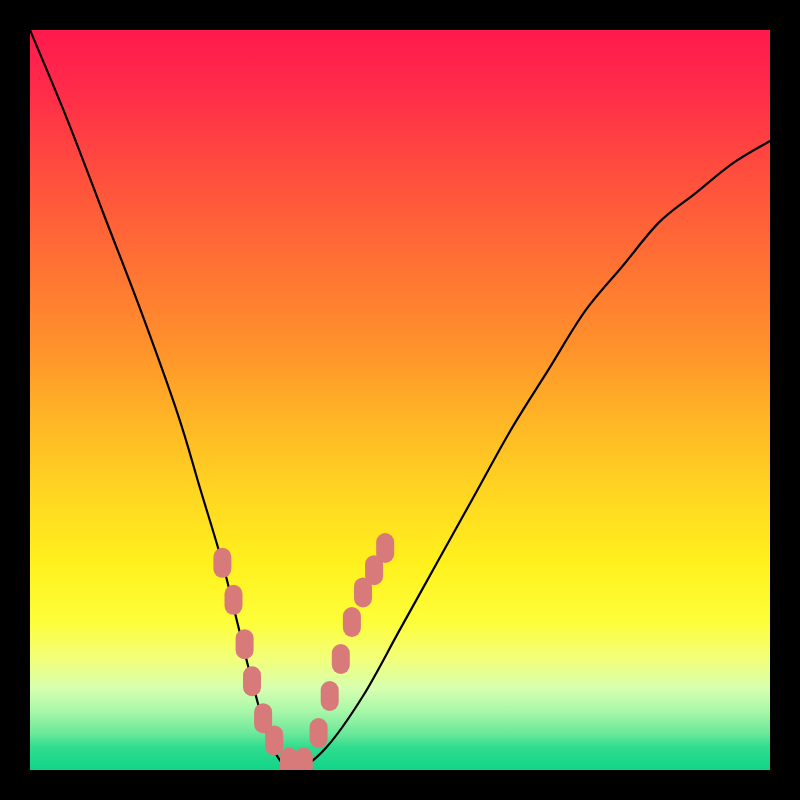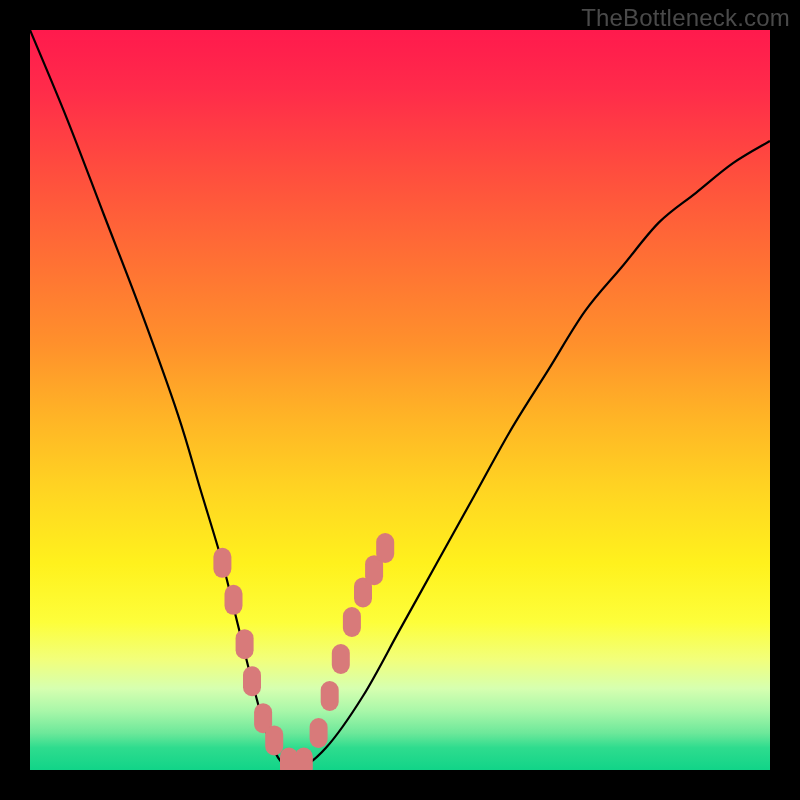--- a/index.html
+++ b/index.html
@@ -60,21 +60,20 @@
     left: 0;
     top: 0;
     width: 740px;
     height: 740px;
   }
 </style>
 </head>
 <body>
 
 <div class="frame">
-  <div class="watermark">TheBottleneck.com</div>
 
   <div class="plot">
     <svg class="curve" viewBox="0 0 740 740" preserveAspectRatio="none">
       <path id="curve-path" fill="none" stroke-width="2.2" stroke="#000000" d="M 0 0 C 6.166666666666667 14.799999999999992 24.666666666666664 57.966666666666626 37 88.79999999999995 C 49.333333333333336 119.63333333333328 61.666666666666664 152.93333333333334 74 185 C 86.33333333333333 217.06666666666666 98.66666666666667 247.89999999999998 111 281.2 C 123.33333333333333 314.5 138.13333333333333 355.2 148 384.8 C 157.86666666666667 414.40000000000003 162.8 434.1333333333333 170.20000000000002 458.8 C 177.60000000000002 483.4666666666667 186.23333333333335 510.59999999999997 192.4 532.8 C 198.56666666666666 555 202.26666666666668 572.2666666666667 207.20000000000002 592 C 212.13333333333335 611.7333333333333 217.06666666666666 632.7 222 651.2 C 226.93333333333334 669.7 231.86666666666667 689.4333333333334 236.8 703 C 241.73333333333335 716.5666666666666 246.66666666666669 726.4333333333334 251.60000000000002 732.6 C 256.53333333333336 738.7666666666667 259 742.4666666666667 266.4 740 C 273.79999999999995 737.5333333333333 284.9 730.1333333333333 296 717.8 C 307.1 705.4666666666666 320.6666666666667 685.7333333333333 333 666 C 345.3333333333333 646.2666666666667 357.66666666666663 621.6 370 599.4 C 382.33333333333337 577.1999999999999 394.66666666666674 555 407.00000000000006 532.8 C 419.33333333333337 510.59999999999997 431.6666666666667 488.4 444 466.2 C 456.3333333333333 444 468.6666666666667 420.5666666666666 481 399.59999999999997 C 493.3333333333333 378.6333333333333 505.6666666666667 360.1333333333333 518 340.4 C 530.3333333333334 320.66666666666663 542.6666666666666 298.46666666666664 555 281.2 C 567.3333333333334 263.93333333333334 579.6666666666666 251.59999999999997 592 236.79999999999995 C 604.3333333333334 221.99999999999994 616.6666666666666 204.73333333333332 629 192.39999999999998 C 641.3333333333334 180.06666666666663 653.6666666666666 172.6666666666666 666 162.79999999999995 C 678.3333333333334 152.9333333333333 690.6666666666666 141.83333333333337 703 133.20000000000005 C 715.3333333333334 124.56666666666672 733.8333333333334 114.7 740 111"></path>
       <g id="markers">
           <rect x="183.4" y="517.8" width="18" height="30" rx="9" ry="9" fill="#d87a7a" stroke="#d87a7a" stroke-width="0"></rect>
           <rect x="194.50000000000003" y="554.8" width="18" height="30" rx="9" ry="9" fill="#d87a7a" stroke="#d87a7a" stroke-width="0"></rect>
           <rect x="205.6" y="599.2" width="18" height="30" rx="9" ry="9" fill="#d87a7a" stroke="#d87a7a" stroke-width="0"></rect>
           <rect x="213" y="636.2" width="18" height="30" rx="9" ry="9" fill="#d87a7a" stroke="#d87a7a" stroke-width="0"></rect>
           <rect x="224.1" y="673.2" width="18" height="30" rx="9" ry="9" fill="#d87a7a" stroke="#d87a7a" stroke-width="0"></rect>

